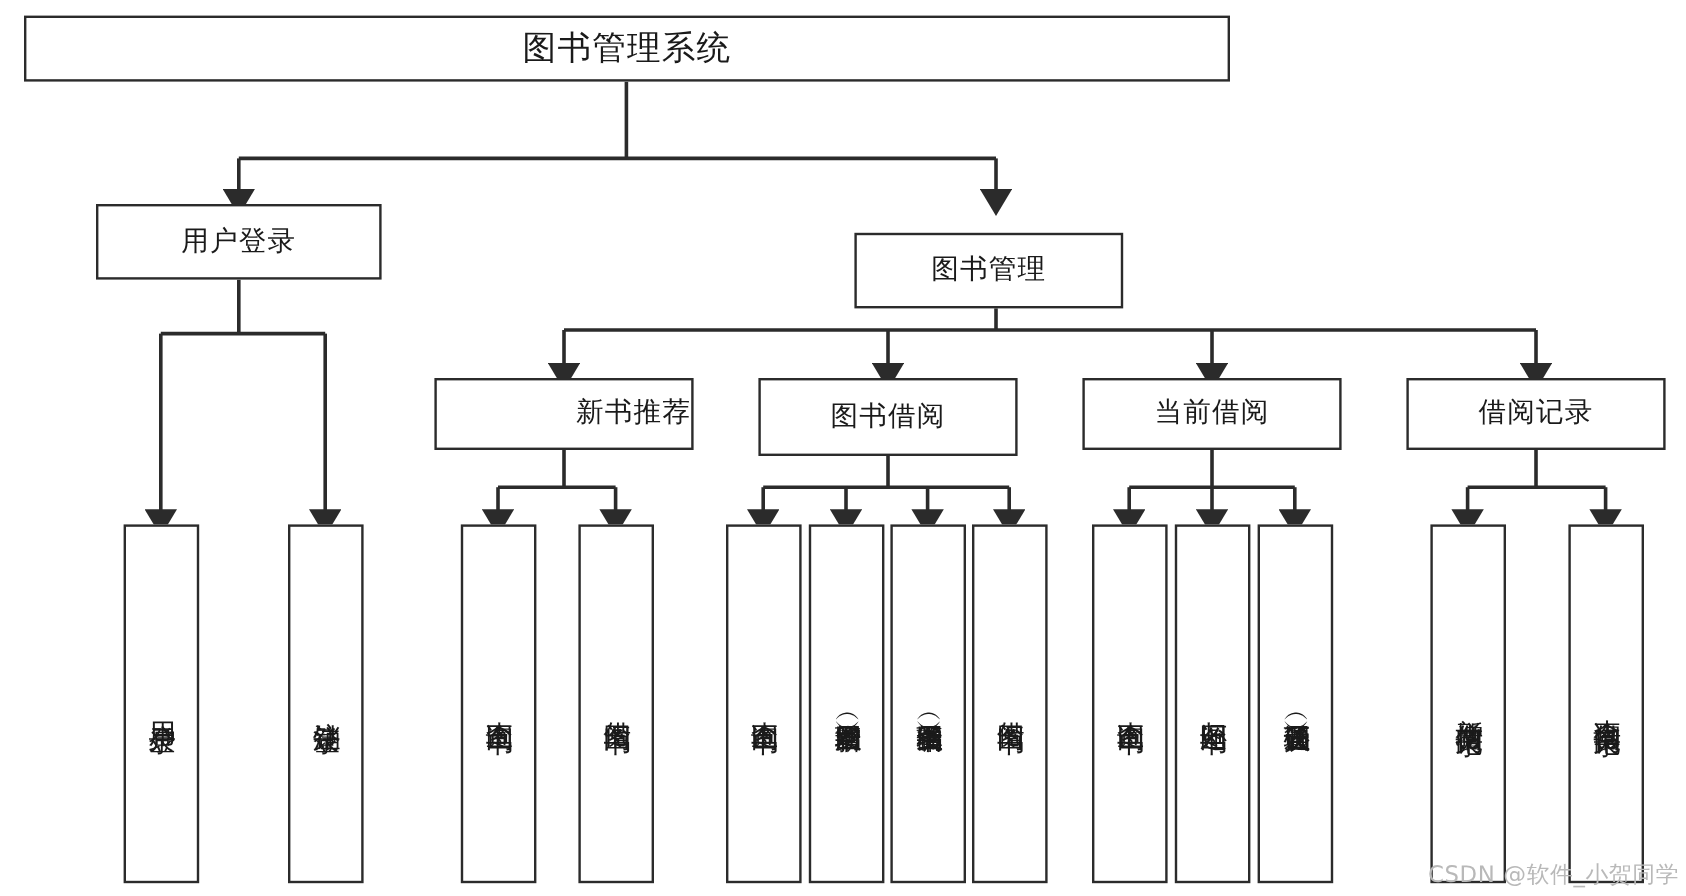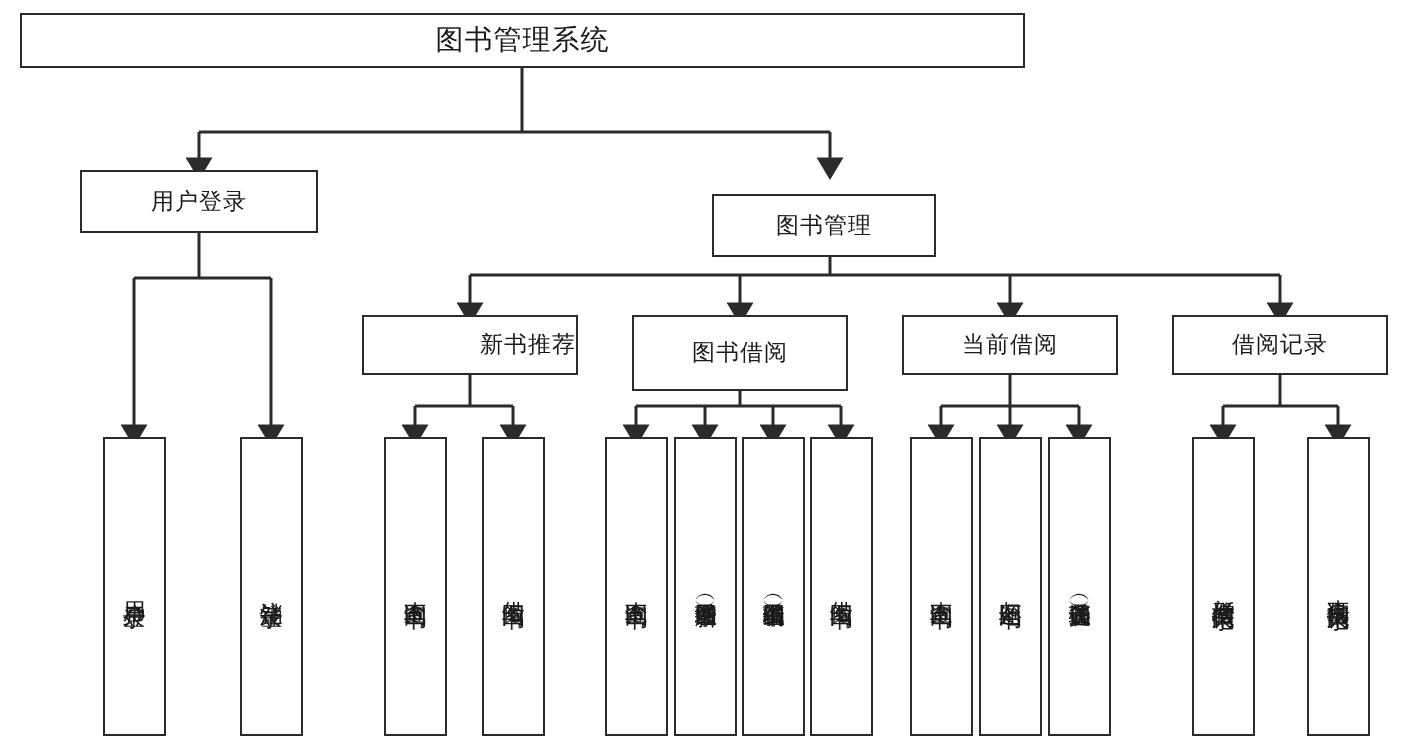--- a/index.html
+++ b/index.html
@@ -131,21 +131,21 @@
   <div class="node h" style="left:80px; top:170px; width:238px; height:63px;">
     <span>用户登录</span>
   </div>
   <div class="node h" style="left:712px; top:170px; width:224px; height:63px;margin-top:24px;">
     <span>图书管理</span>
   </div>
 
   <div class="node h" style="left:362px; top:315px; width:216px; height:60px;justify-content:flex-end;">
     <span>新书推荐</span>
   </div>
-  <div class="node h" style="left:632px; top:315px; width:216px; height:76px;">
+  <div class="node h" style="left:632px; top:315px; width:216px; height:65px;">
     <span>图书借阅</span>
   </div>
   <div class="node h" style="left:1172px; top:315px; width:216px; height:60px;">
     <span>借阅记录</span>
   </div>
   <div class="node h" style="left:902px; top:315px; width:216px; height:60px;">
     <span>当前借阅</span>
   </div>
 
   <div class="node v" style="left:103px; top:437px; width:63px; height:299px;">
@@ -185,14 +185,17 @@
     <span class="vtext tight">确认归还（管理员）</span>
   </div>
 
   <div class="node v" style="left:1192px; top:437px; width:63px; height:299px;">
     <span class="vtext">新增借阅记录</span>
   </div>
   <div class="node v" style="left:1307px; top:437px; width:63px; height:299px;">
     <span class="vtext">查询借阅记录</span>
   </div>
 
+  <div class="watermark" style="left:1190px; top:716px;">
+    <span>CSDN @软件_小贺同学</span>
+  </div>
 
 </div>
 
 </body></html>

